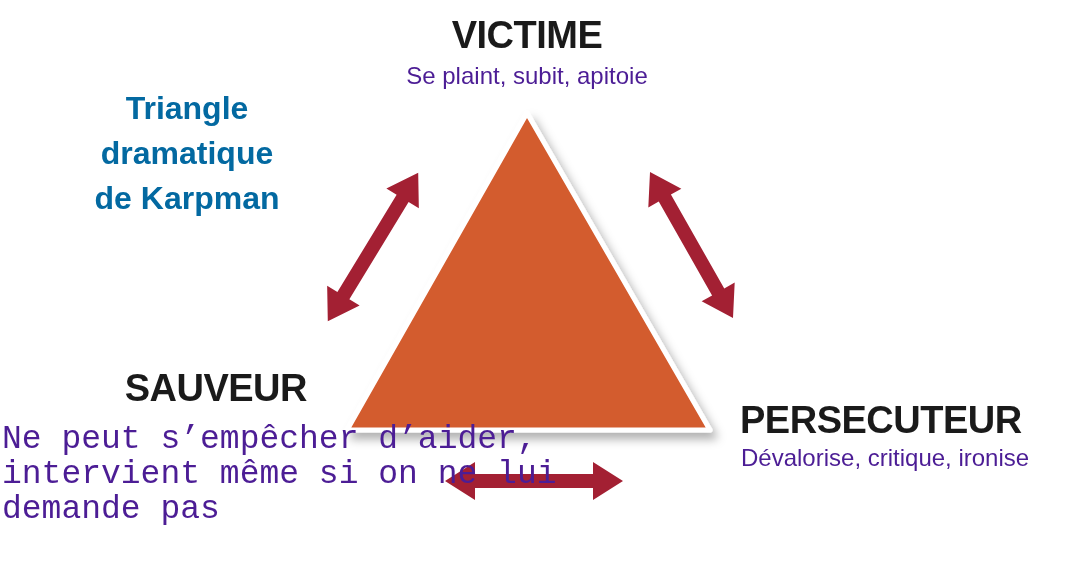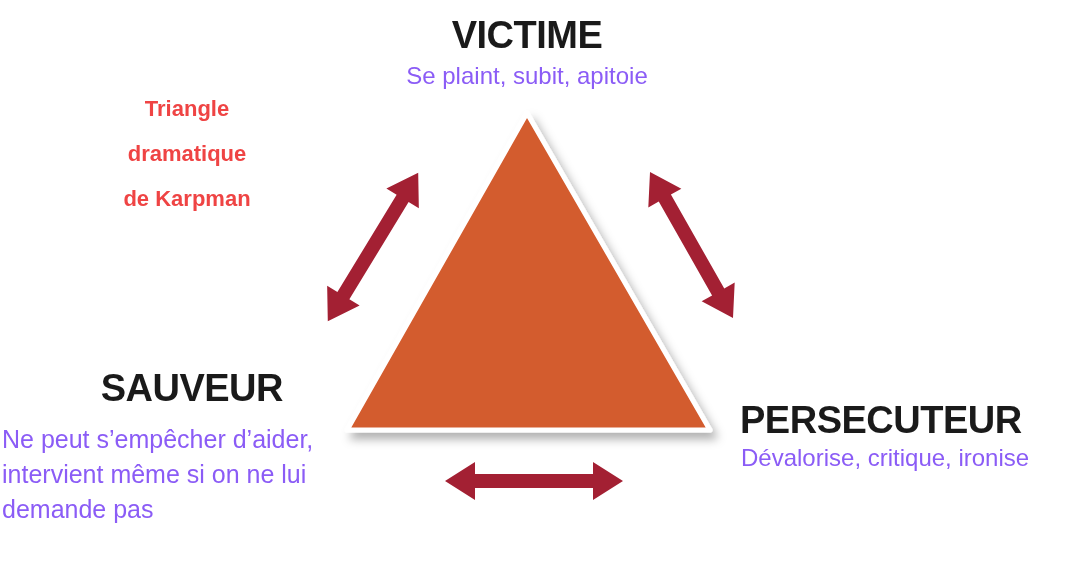--- a/index.html
+++ b/index.html
@@ -29,61 +29,62 @@
     letter-spacing: -0.5px;
     white-space: nowrap;
   }
   .label-victime {
     left: 527px;
     top: 16px;
     transform: translateX(-50%);
     text-align: center;
   }
   .label-sauveur {
-    right: 797px;
+    right: 773px;
     top: 369px;
     margin-left: 29px;
   }
   .label-persecuteur {
     left: 740px;
     top: 369px;
     margin-top: 32px;
   }
   .sub {
     position: absolute;
     font-size: 24px;
-    color: #8b5cf6;
+    color: #4c1d95;
     line-height: 1.35;
     white-space: nowrap;
   }
   .sub-victime {
     left: 527px;
     top: 60px;
     transform: translateX(-50%);
   }
   .sub-sauveur {
     left: 2px;
     top: 422px;
-    font-size: 25px;
+    font-size: 33px;
     line-height: 35px;
     white-space: pre-line;
+    font-family: Liberation Mono, monospace;
   }
   .sub-persecuteur {
     left: 741px;
     top: 442px;
   }
   .diagram-title {
     position: absolute;
     left: 187px;
     top: 86px;
     transform: translateX(-50%);
     width: 320px;
     text-align: center;
-    color: #ef4444;
-    font-size: 22px;
+    color: #0369a1;
+    font-size: 32px;
     font-weight: bold;
     line-height: 45px;
     white-space: pre-line;
   }
 </style>
 </head>
 <body>
 
 <div class="canvas">
 

